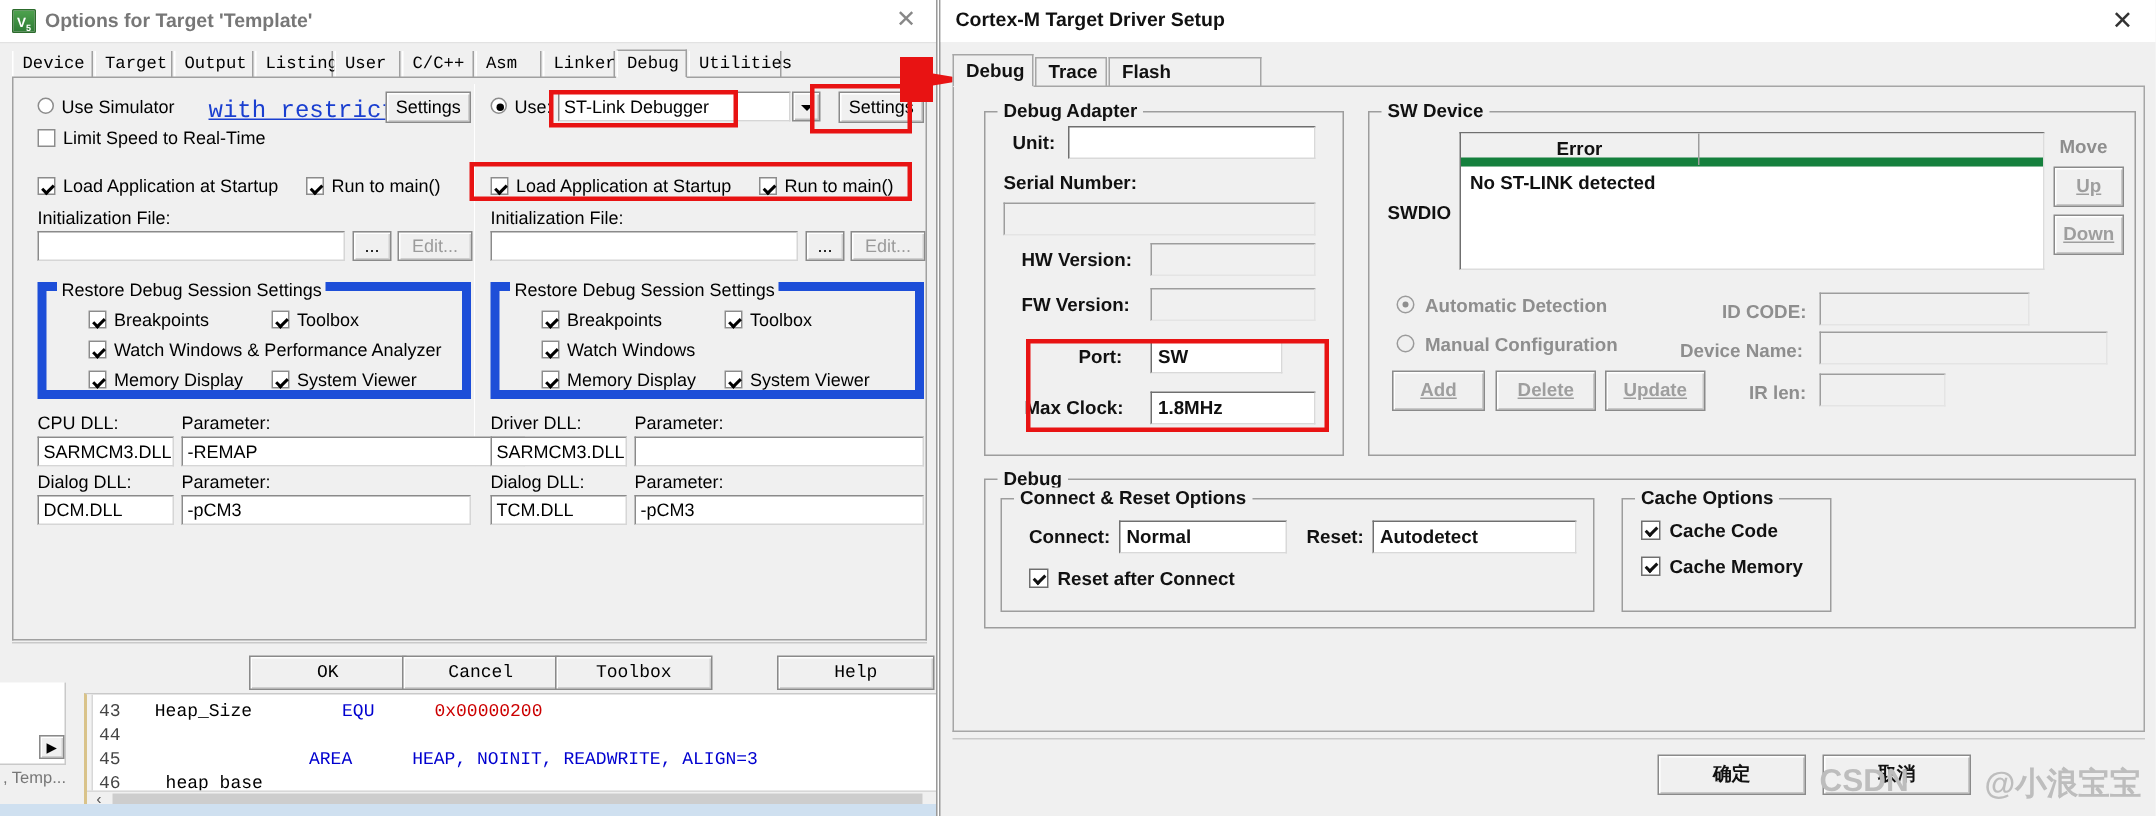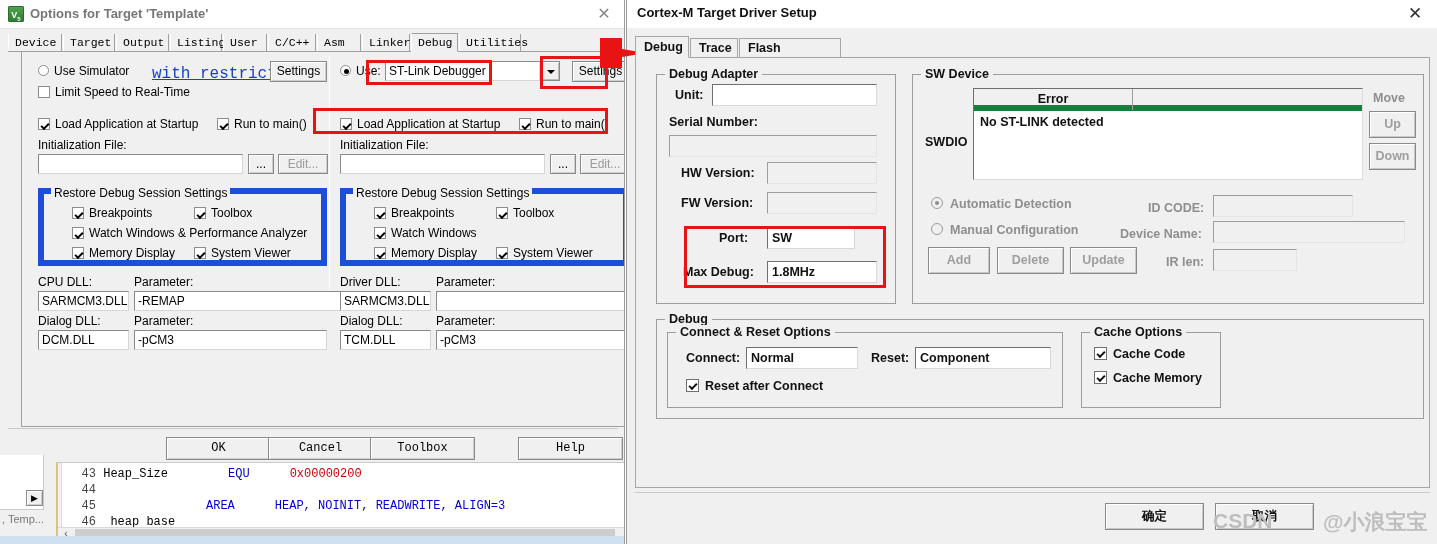--- a/index.html
+++ b/index.html
@@ -62,21 +62,21 @@
     border-left:1px solid #fff;
     border-right:1px solid #a0a0a0;
     font-weight:normal;
   }
   #tabline{
     position:absolute; left:8px; top:51px; width:610px; height:1px; background:#a0a0a0;
   }
 
   
   #left-content{
-    position:absolute; left:21px; top:52px; width:610px; height:375px;
+    position:absolute; left:8px; top:52px; width:610px; height:375px;
     background:#f0f0f0;
     border:1px solid #a0a0a0; border-top:none;padding-left:26px;
   }
 
   .col-left{ position:absolute; left:8px; top:6px; width:292px; }
   .col-right{ position:absolute; left:310px; top:6px; width:292px; }
   #mid-divider{
     position:absolute; left:307px; top:4px; width:1px; height:255px; background:#d0d0d0;
     border-left:1px solid #fff;
   }
@@ -151,21 +151,21 @@
     position:absolute; left:56px; top:462px; width:569px; height:82px;
     background:#fff; border:1px solid #c9c9c9;
     border-left:2px solid #d9c38a;
     font-family:"Liberation Mono", monospace; font-size:12px;
   }
   #gutter{
     position:absolute; left:0; top:0; width:4px; height:100%;
     background:#f2f2f2; border-right:1px solid #d8d8d8;
   }
   .cline{ position:absolute; left:8px; white-space:pre; }
-  .lnum{ display:inline-block; width:30px; text-align:right; color:#444; }
+  .lnum{ display:inline-block; width:30px; color:#444; }
   .kw{ color:#0000cf; }
   .num{ color:#cc0000; }
   #hscroll{
     position:absolute; left:0; bottom:0; width:100%; height:16px;
     background:#f0f0f0; border-top:1px solid #d8d8d8;
   }
   #hscroll .lft{
     position:absolute; left:0; top:0; width:16px; height:15px;
     background:#f0f0f0; text-align:center; line-height:14px; font-size:10px; color:#555;
   }
@@ -252,21 +252,21 @@
   }
   .rtb.ro{ background:#f0f0f0; border-color:#9d9d9d; border-right-color:#e4e4e4; border-bottom-color:#e4e4e4; }
 
   .rbtn{
     position:absolute; background:#f0f0f0;
     border:1px solid #8a8a8a;
     box-shadow: inset 1px 1px 0 #ffffff, inset -1px -1px 0 #c8c8c8;
     text-align:center; font-size:12.5px; font-weight:bold; color:#111;
     cursor:pointer; user-select:none;
   }
-  .rbtn.dis{ color:#9e9e9e; }
+  .rbtn.dis{ color:#9e9e9e;text-decoration:underline; }
 
   .rchk{
     display:inline-block; width:13px; height:13px;
     border:1px solid #6f6f6f; background:#fff; vertical-align:-2px;
     margin-right:6px; position:relative;
   }
   .rchk.on::after{
     content:""; position:absolute; left:2px; top:3px; width:6px; height:3px;
     border-left:2px solid #111; border-bottom:2px solid #111;
     transform:rotate(-45deg);
@@ -507,21 +507,21 @@
 
       <span class="rlbl" style="left:24px;top:91px">HW Version:</span>
       <div class="rtb ro" style="left:110px;top:87px;width:110px"></div>
 
       <span class="rlbl" style="left:24px;top:121px">FW Version:</span>
       <div class="rtb ro" style="left:110px;top:117px;width:110px"></div>
 
       <span class="rlbl" style="left:62px;top:156px">Port:</span>
       <div class="rtb" style="left:110px;top:152px;width:88px">SW</div>
 
-      <span class="rlbl" style="left:26px;top:190px">Max Debug:</span>
+      <span class="rlbl" style="left:26px;top:190px">Max Clock:</span>
       <div class="rtb" style="left:110px;top:186px;width:110px">1.8MHz</div>
     </div>
 
     <div class="rgrp" style="left:276px;top:16px;width:512px;height:230px">
       <span class="cap">SW Device</span>
 
       <span class="rlbl" style="left:12px;top:60px">SWDIO</span>
 
       <div id="sw-list" style="left:60px;top:13px;width:390px;height:92px">
         <div id="sw-head">
@@ -558,21 +558,21 @@
     </div>
 
     <div class="rgrp" style="left:20px;top:261px;width:768px;height:100px">
       <span class="cap">Debug</span>
 
       <div class="rgrp" style="left:10px;top:12px;width:396px;height:76px">
         <span class="cap">Connect &amp; Reset Options</span>
         <span class="rlbl" style="left:18px;top:18px">Connect:</span>
         <div class="rtb" style="left:78px;top:14px;width:112px">Normal</div>
         <span class="rlbl" style="left:203px;top:18px">Reset:</span>
-        <div class="rtb" style="left:247px;top:14px;width:136px">Component</div>
+        <div class="rtb" style="left:247px;top:14px;width:136px">Autodetect</div>
         <div style="position:absolute;left:18px;top:46px">
           <span class="rchk on"></span><span class="rlbl" style="position:static">Reset after Connect</span>
         </div>
       </div>
 
       <div class="rgrp" style="left:424px;top:12px;width:140px;height:76px">
         <span class="cap">Cache Options</span>
         <div style="position:absolute;left:12px;top:14px">
           <span class="rchk on"></span><span class="rlbl" style="position:static">Cache Code</span>
         </div>

